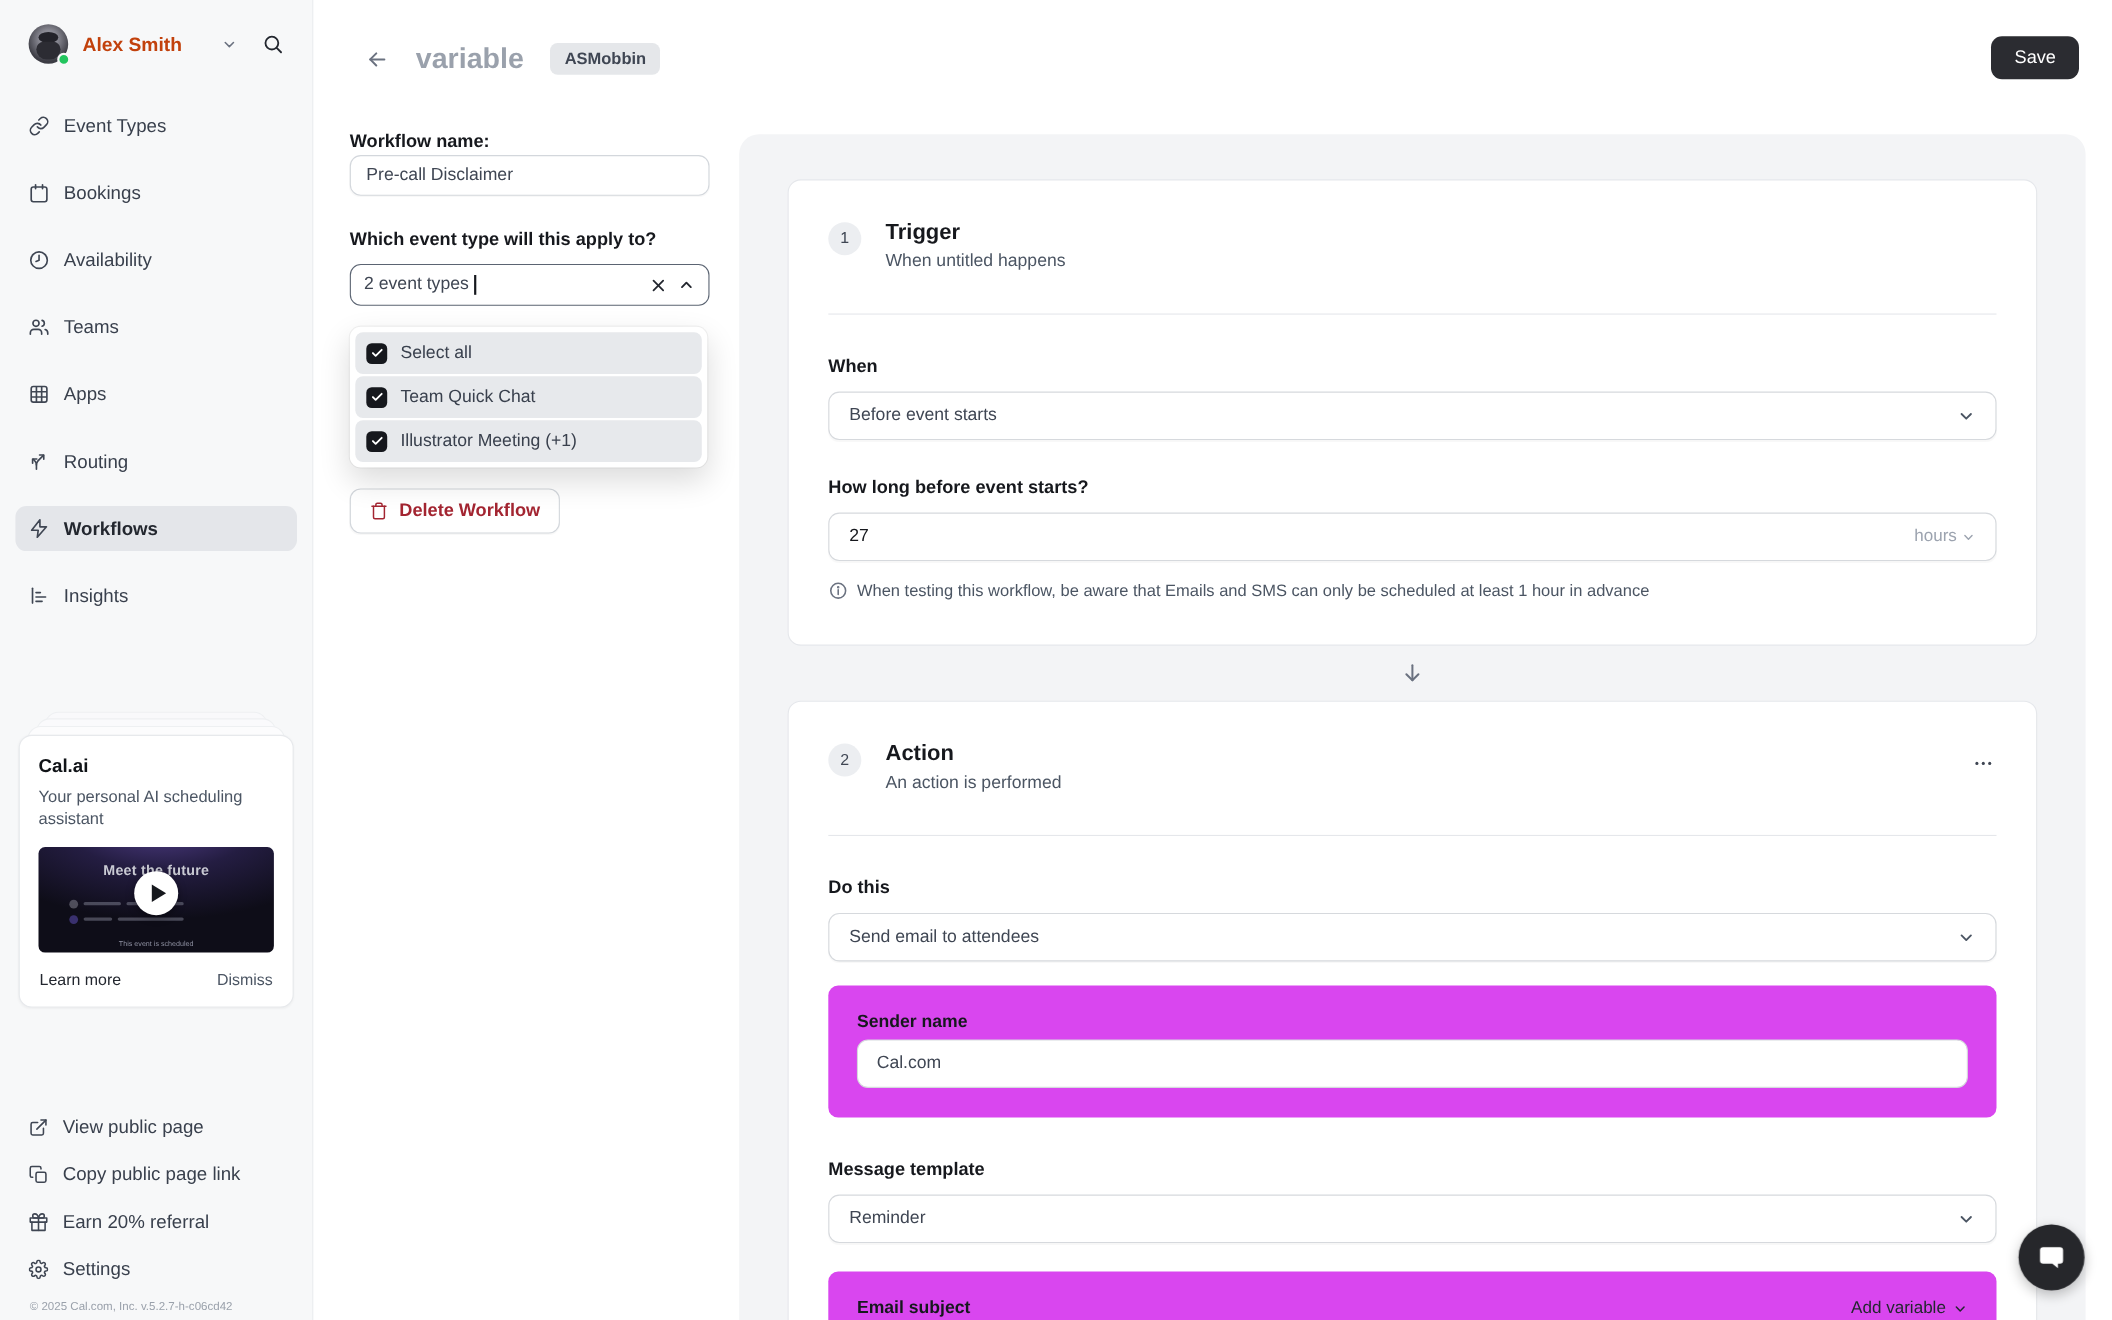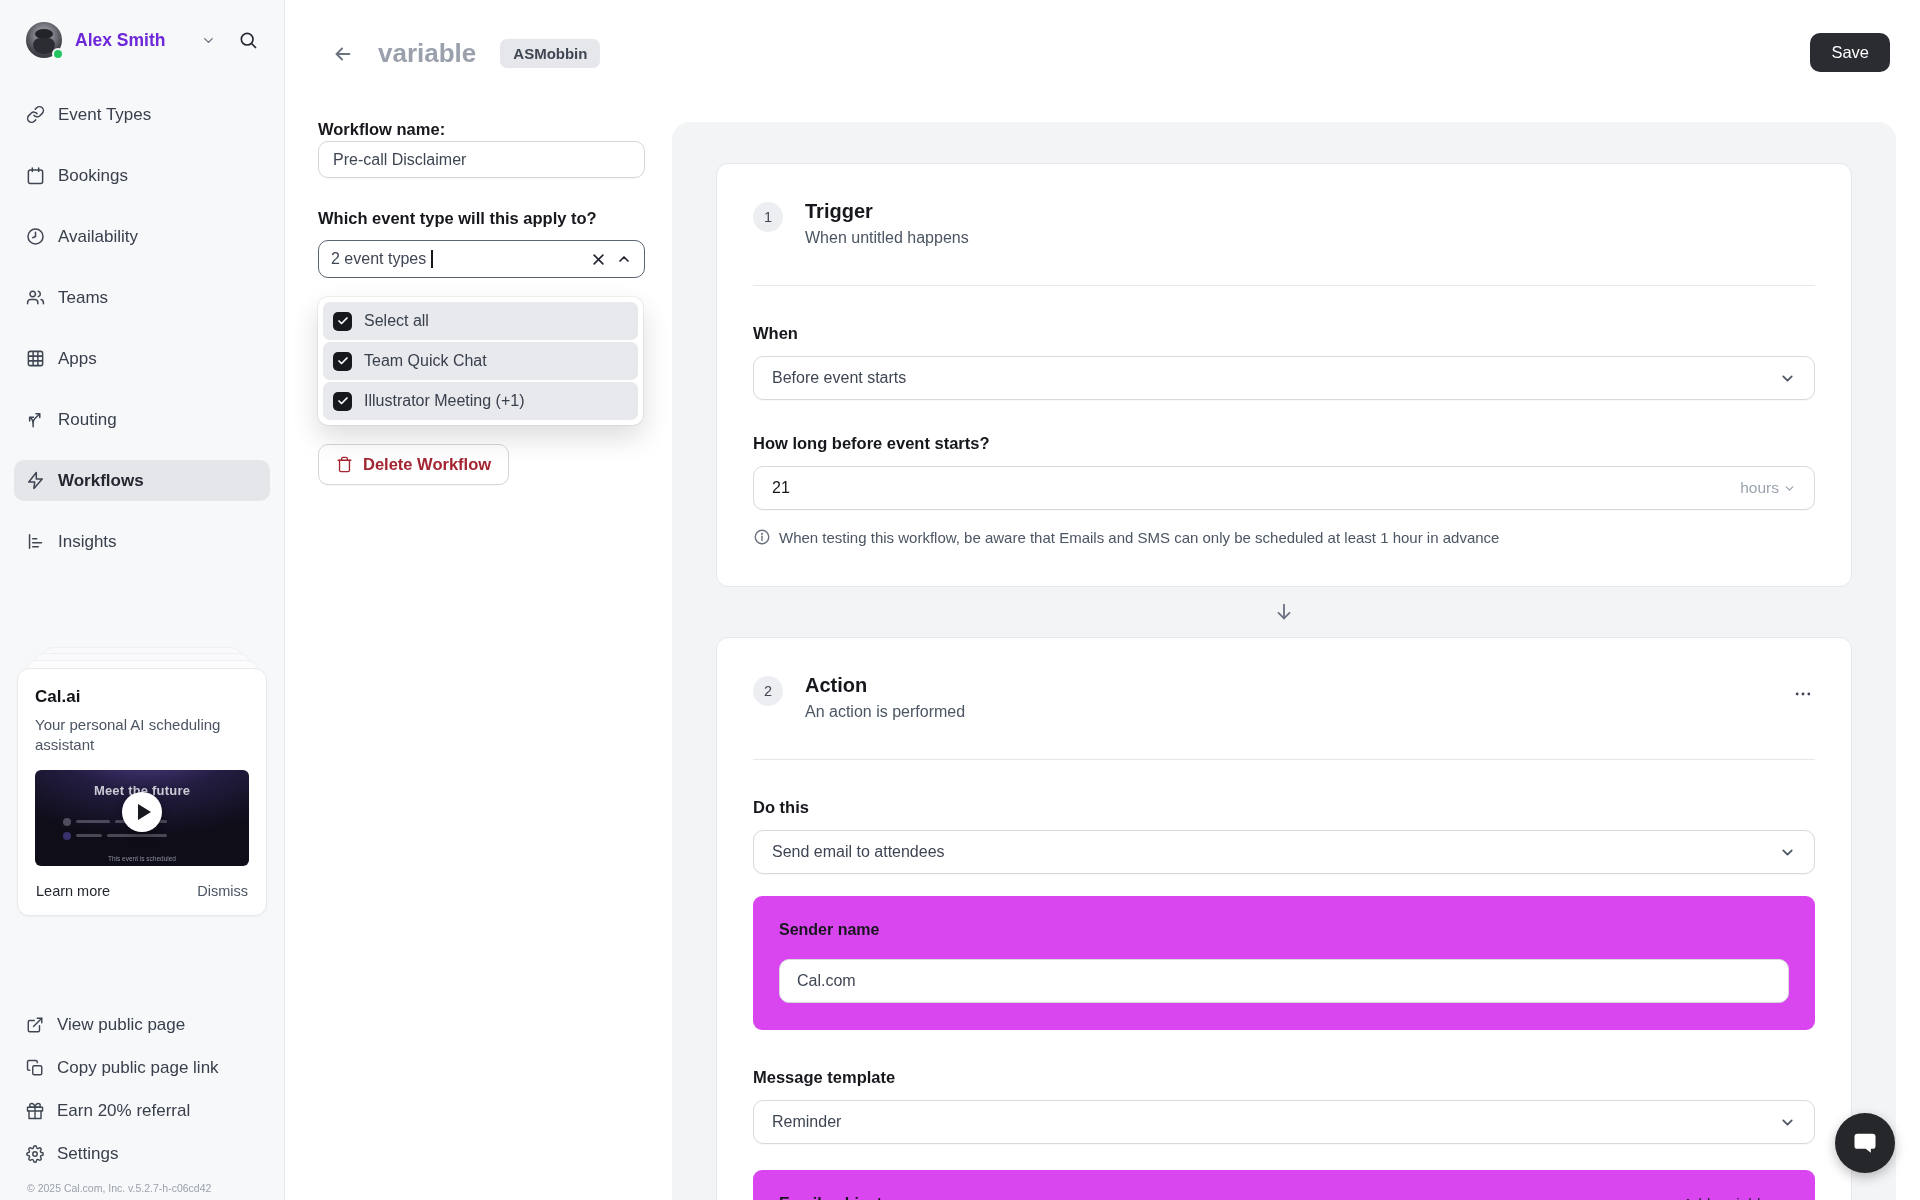--- a/index.html
+++ b/index.html
@@ -7,21 +7,21 @@
   body { font-family:"Liberation Sans", sans-serif; background:#ffffff; display:flex; color:#1f2430; }
   svg { display:block; }
 
   
   .sidebar { position:relative; width:285px; height:1200px; background:#f7f8f9; border-right:1px solid #e7e9ec; padding:0 14px; flex:none; }
   .user-row { display:flex; align-items:center; margin:22px 4px 0 12px; }
   .avatar { position:relative; width:36px; height:36px; border-radius:50%; background:radial-gradient(circle at 50% 38%, #8a8a94 0 28%, #3c3c44 70%); flex:none; overflow:visible; }
   .avatar::before { content:""; position:absolute; left:9px; top:7px; width:18px; height:10px; border-radius:50%; background:#23232a; }
   .avatar::after { content:""; position:absolute; left:7px; top:16px; width:22px; height:16px; border-radius:10px 10px 14px 14px; background:#2c2c33; }
   .status-dot { position:absolute; right:-2px; bottom:-2px; width:12px; height:12px; border-radius:50%; background:#22c55e; border:2px solid #f7f8f9; z-index:2; }
-  .user-name { margin-left:13px; font-size:17.5px; font-weight:700; color:#6d28d9; }
+  .user-name { margin-left:13px; font-size:17.5px; font-weight:700; color:#c2410c; }
   .user-chevron { margin-left:auto; color:#6b7280; }
   .search-btn { margin-left:22px; margin-right:8px; color:#23272f; background:none; border:none; cursor:pointer; }
 
   .nav { margin-top:36px; display:flex; flex-direction:column; gap:20px; }
   .nav-item { display:flex; align-items:center; gap:13px; height:41px; padding:0 12px; border-radius:10px; font-size:17px; font-weight:500; color:#39404d; cursor:pointer; }
   .nav-item.active { background:#e4e6ea; font-weight:600; color:#23272f; }
   .nav-ic { color:#3f4653; flex:none; }
 
   .promo-wrap { position:absolute; left:17px; right:17px; top:668px; }
   .promo-ghost1, .promo-ghost2, .promo-ghost3 { position:absolute; left:0; right:0; border-radius:12px; background:#fcfcfd; border:1px solid #eef0f2; height:24px; }
@@ -86,21 +86,21 @@
   .sec-label.tight { margin-top:32px; }
   .select { margin-top:12px; height:44px; background:#fff; border:1px solid #d6d9dd; border-radius:10px; display:flex; align-items:center; padding:0 18px; font-size:16px; color:#3f4653; cursor:pointer; box-shadow:0 1px 1px rgba(0,0,0,.03); }
   .select .chev { margin-left:auto; color:#4b5563; }
   .unit { margin-left:auto; display:flex; align-items:center; gap:4px; color:#9ca3af; font-size:15.5px; cursor:pointer; }
   .note { margin-top:18px; display:flex; align-items:center; gap:8px; font-size:15px; color:#4b5563; }
   .note-ic { color:#6b7280; flex:none; }
   .flow-arrow { display:flex; justify-content:center; margin-top:14px; color:#6b7280; }
   .wf-card.second { margin-top:14px; }
   .subpanel { margin-top:22px; background:#d946ef; border-radius:9px; padding:25px 26px 27px; }
   .subpanel .in-label { font-size:16px; font-weight:600; color:#16181d; }
-  .in-input { margin-top:20px; width:100%; height:44px; background:#fff; border:1px solid #d6d9dd; border-radius:10px; padding:0 17px; font-size:16px; color:#3f4653; font-family:inherit; }
+  .in-input { margin-top:6px; width:100%; height:44px; background:#fff; border:1px solid #d6d9dd; border-radius:10px; padding:0 17px; font-size:16px; color:#3f4653; font-family:inherit; }
   .subpanel-head { display:flex; align-items:center; justify-content:space-between; }
   .add-var { display:flex; align-items:center; gap:6px; background:none; border:none; font-size:15.5px; color:#23272f; font-family:inherit; cursor:pointer; }
   .subpanel.email { margin-top:26px; padding-bottom:60px; }
 
   .chat-fab { position:fixed; right:25px; bottom:27px; width:60px; height:60px; border-radius:50%; background:#26272b; display:flex; align-items:center; justify-content:center; border:none; cursor:pointer; box-shadow:0 4px 12px rgba(0,0,0,.25); z-index:10; }
 </style>
 </head>
 <body>
 
 <aside class="sidebar">
@@ -371,21 +371,21 @@
         <span>Before event starts</span>
         <span class="chev">
             <svg width="17" height="17" viewBox="0 0 24 24" fill="none" stroke="currentColor" stroke-width="2.4" stroke-linecap="round" stroke-linejoin="round">
               <polyline points="6 9 12 15 18 9"></polyline>
             </svg>
           </span>
       </div>
 
       <div class="sec-label tight">How long before event starts?</div>
       <div class="select">
-        <span style="color:#16181d;">21</span>
+        <span style="color:#16181d;">27</span>
         <span class="unit">
           <span>hours</span>
           <span>
               <svg width="13" height="13" viewBox="0 0 24 24" fill="none" stroke="currentColor" stroke-width="2.4" stroke-linecap="round" stroke-linejoin="round">
                 <polyline points="6 9 12 15 18 9"></polyline>
               </svg>
             </span>
         </span>
       </div>
 

